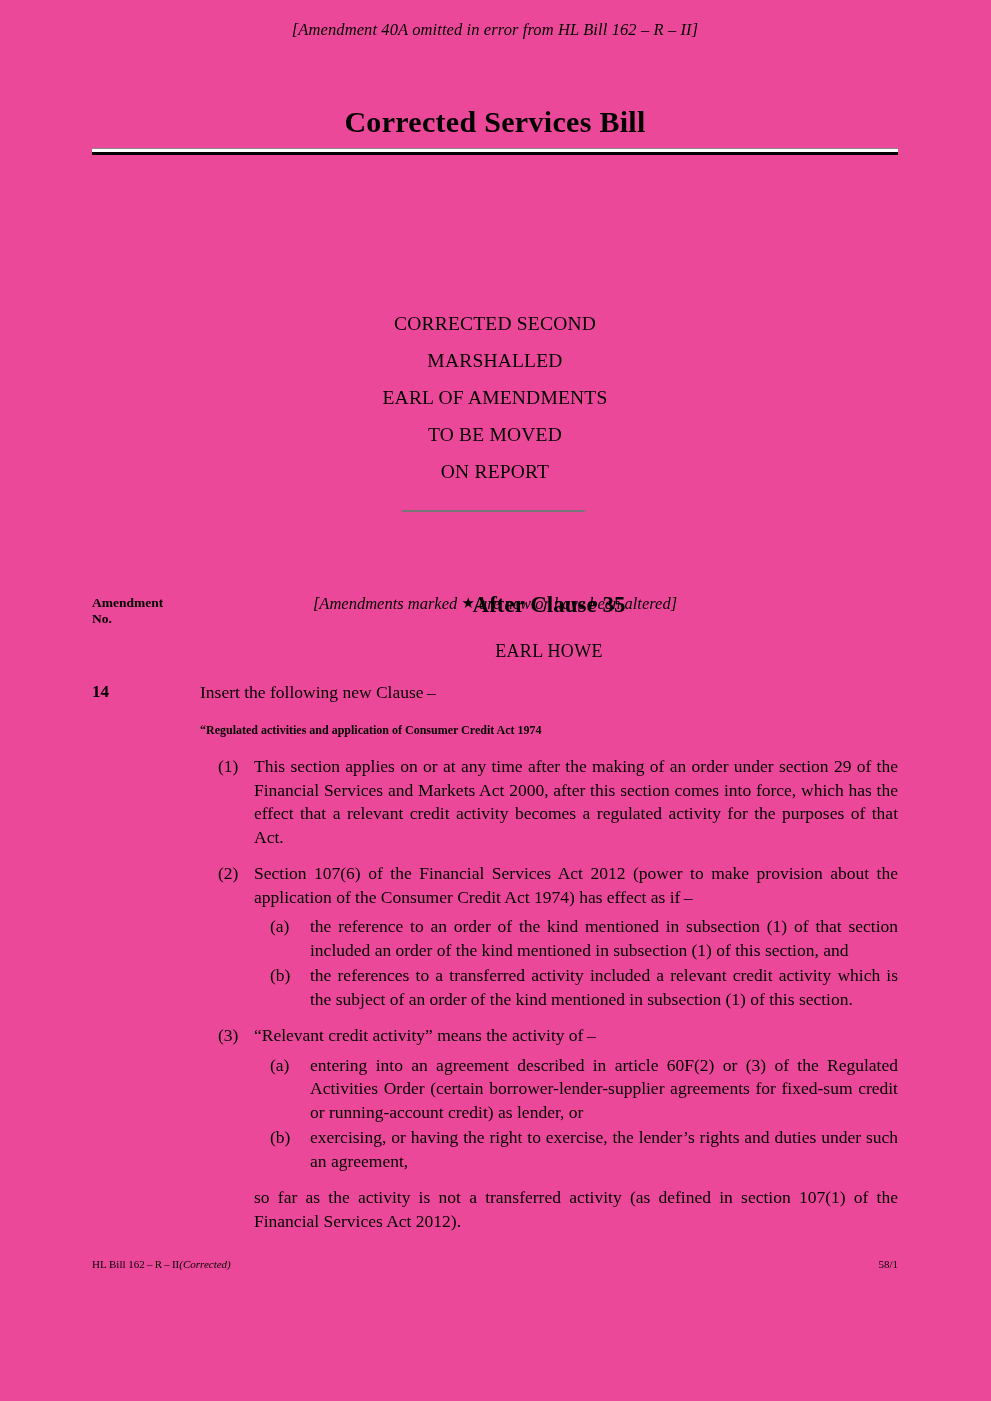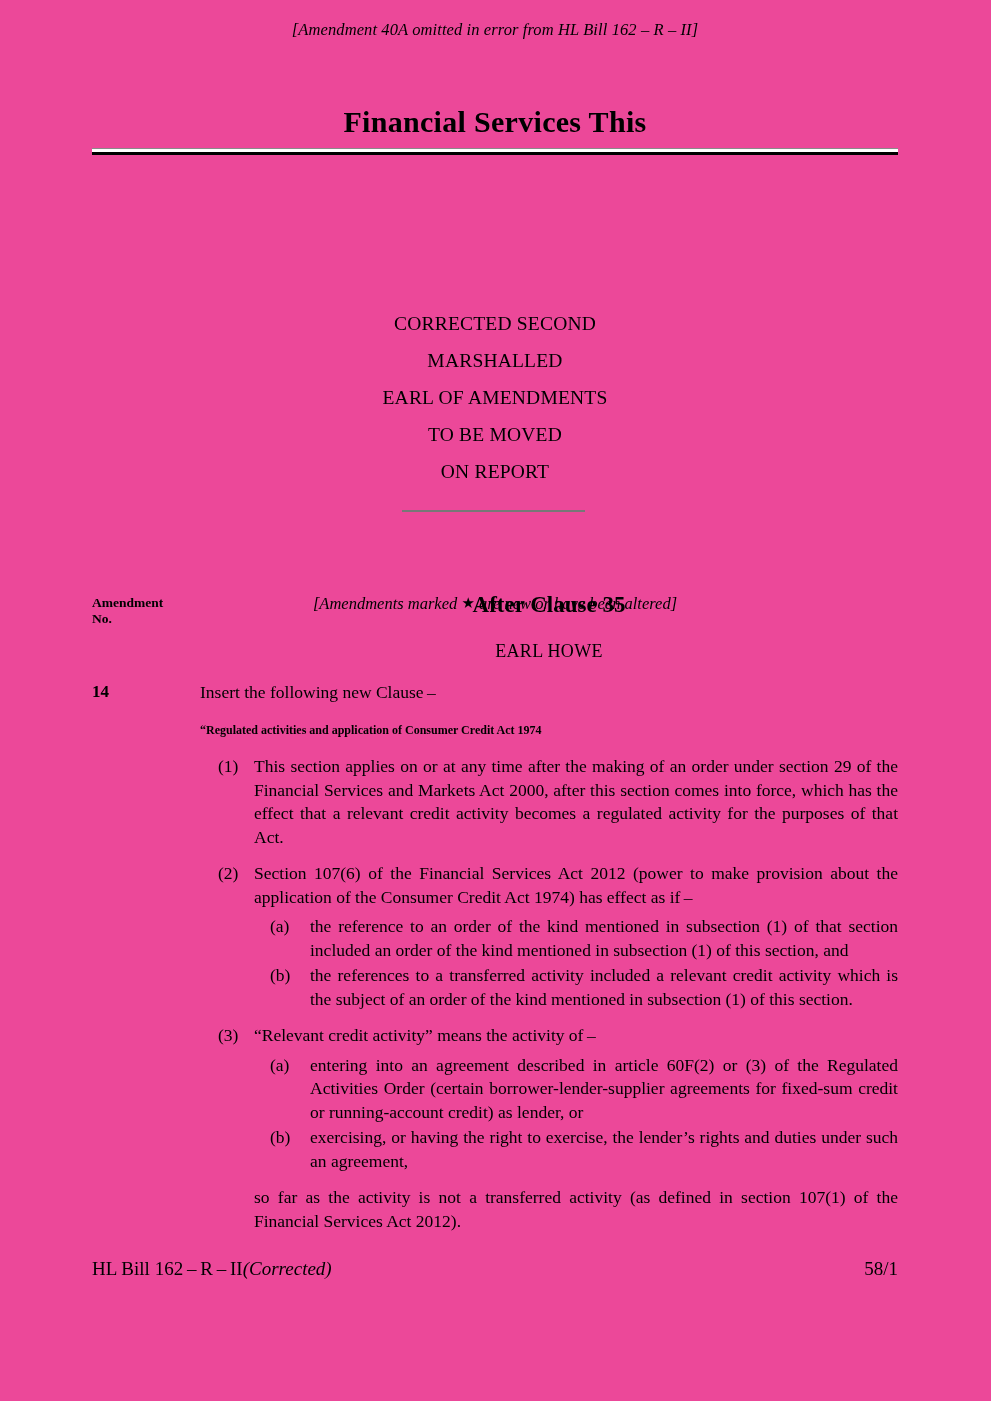--- a/index.html
+++ b/index.html
@@ -195,36 +195,36 @@
     line-height: 23.5px;
     font-size: 17.5px;
   }
 
   
   .footer {
     position: absolute;
     top: 1258px;
     left: 92px;
     width: 806px;
-    font-size: 19px;
+    font-size: 11px;
     display: flex;
     justify-content: space-between;
     align-items: baseline;
     gap: 44px;
   }
   .footer .corrected { font-style: italic; }
 </style>
 </head>
 <body>
 
 <div class="page">
 
   <div class="top-note">[Amendment 40A omitted in error from HL Bill 162 – R – II]</div>
 
-  <div class="bill-title">Financial Services This</div>
+  <div class="bill-title">Corrected Services Bill</div>
 
   <div class="title-rule" style="top:148px;">
     <div class="thin"></div>
     <div class="gap"></div>
     <div class="thick"></div>
   </div>
 
   <div class="heading-block">
     <div>CORRECTED SECOND</div>
     <div>MARSHALLED</div>

